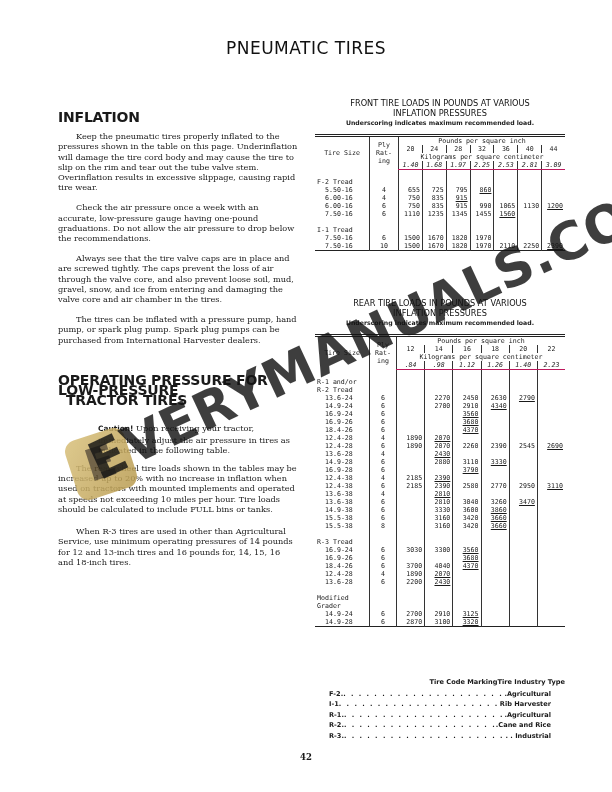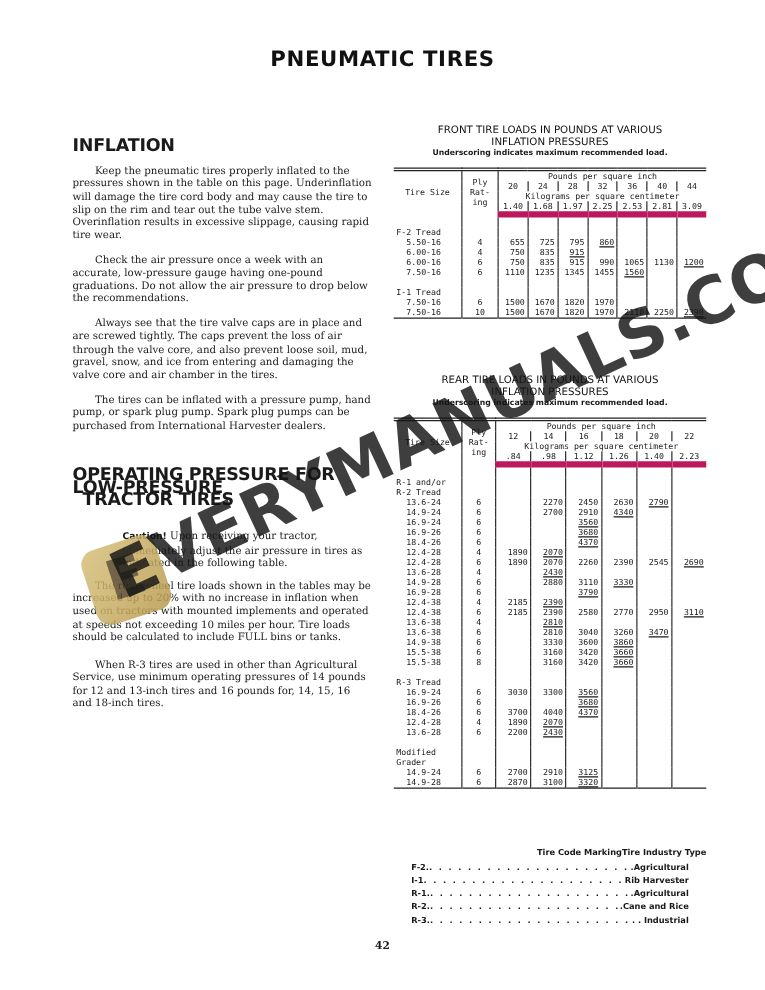--- a/index.html
+++ b/index.html
@@ -1,39 +1,39 @@
 <!DOCTYPE html>
 <html><head>
 <meta charset="utf-8">
 <style>
   html, body { margin: 0; padding: 0; background: #ffffff; }
   body { width: 612px; height: 792px; position: relative; overflow: hidden; color: #1a1a1a; }
   .page-title { position: absolute; left: 0; width: 612px; top: 38px; text-align: center;
-    font-family: "DejaVu Sans", sans-serif; font-size: 17px; letter-spacing: 0.5px; font-weight: bold; color: #111; }
+    font-family: "DejaVu Sans", sans-serif; font-size: 17px; letter-spacing: 0.5px; font-weight: normal; color: #111; }
   .left-col { position: absolute; left: 58px; top: 78px; width: 240px; font-family: "DejaVu Serif", serif; font-size: 8.2px; line-height: 10.2px; }
   .para { margin: 0; text-indent: 18px; }
   .heading { font-family: "DejaVu Sans", sans-serif; font-weight: bold; font-size: 14px; letter-spacing: -0.2px; margin: 0; }
   .caution { margin-left: 40px; text-indent: 0; }
   .caution-label { font-family: "DejaVu Sans", sans-serif; font-weight: bold; font-size: 7.4px; }
   .page-number { position: absolute; left: 300px; top: 752px; font-family: "DejaVu Serif", serif; font-size: 8.5px; font-weight: bold; }
 
   .table-block { position: absolute; left: 315px; width: 250px; }
   .tbl-title { text-align: center; font-family: "DejaVu Sans", sans-serif; font-size: 8.2px; line-height: 10px; color: #111; }
   .tbl-note { text-align: center; font-family: "DejaVu Sans", sans-serif; font-weight: bold; font-size: 6.2px; margin-top: 1px; }
   table.loads { border-collapse: collapse; width: 100%; font-family: "DejaVu Sans Mono", monospace; font-size: 6.6px; line-height: 8px; margin-top: 8px; }
   table.loads { border-top: 3px double #222; border-bottom: 1.5px solid #222; }
   table.loads th { font-weight: normal; padding: 0 1px; vertical-align: middle; }
   table.loads td { padding: 0 2px; text-align: right; }
   table.loads td.size { text-align: left; padding-left: 10px; white-space: nowrap; }
   table.loads td.group { text-align: left; padding-left: 2px; }
   table.loads td.ply { text-align: center; }
   .vline { border-left: 1px solid #333; }
   .u { text-decoration: underline; }
   .spacer td { height: 8px; }
-  .kg-row th { border-bottom: 5px solid #be185d; }
+  .kg-row th { border-bottom: 1px solid #be185d; font-style: italic; }
 
   .codes { position: absolute; left: 315px; top: 677px; width: 250px; font-family: "DejaVu Sans", sans-serif; font-size: 6.6px; line-height: 10.5px; font-weight: bold; }
   .codes .hdr { display: flex; justify-content: flex-end; margin-bottom: 1px; }
   .codes .row { display: flex; padding-left: 14px; padding-right: 14px; }
   .codes .row .dots { flex: 1; overflow: hidden; white-space: nowrap; letter-spacing: 1.5px; }
   .codes .row .type { white-space: nowrap; }
 
   .watermark { position: absolute; left: 70px; top: 335px; width: 470px; text-align: center;
     font-family: "DejaVu Sans", sans-serif; font-weight: bold; font-size: 52px; color: rgba(20,20,20,0.82);
     transform: rotate(-25deg); transform-origin: center; letter-spacing: 1px; pointer-events: none; }

